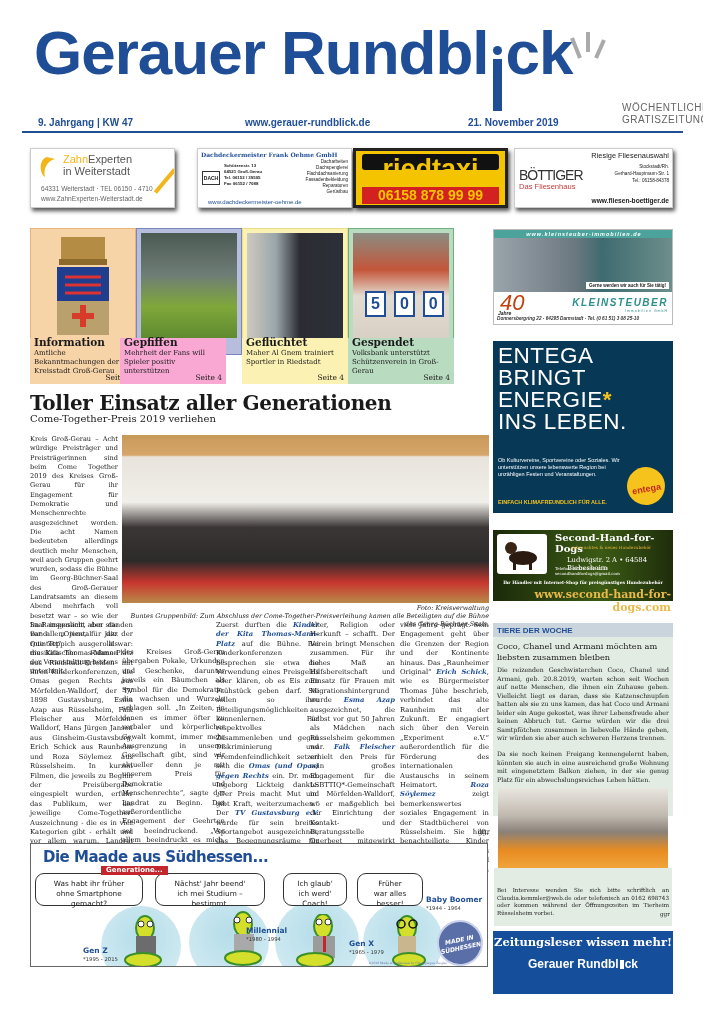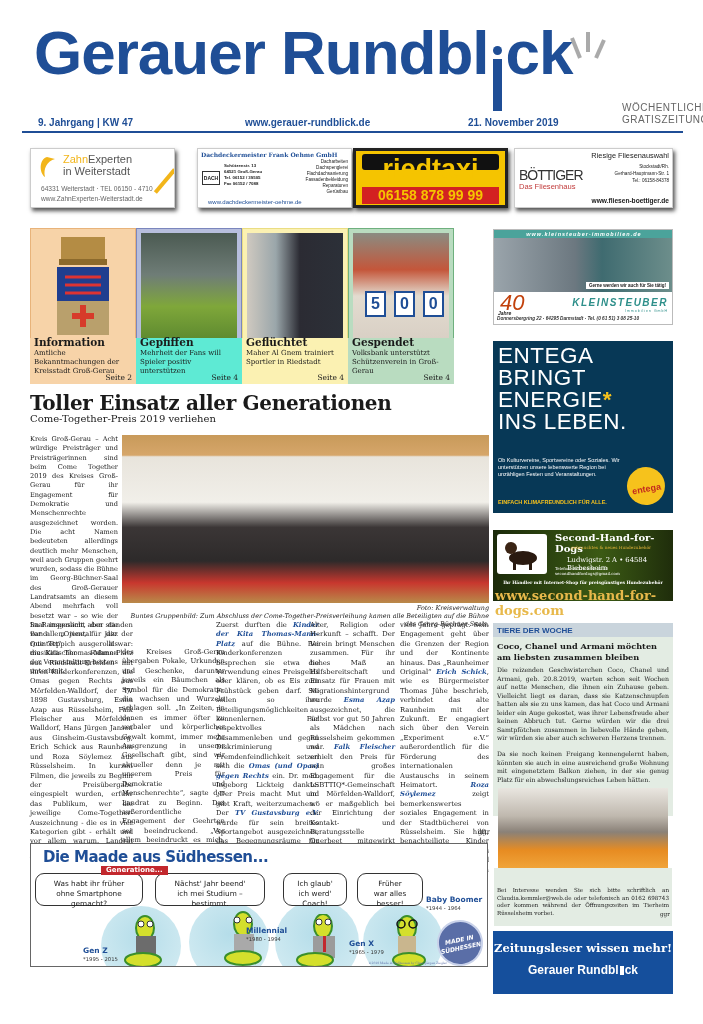--- a/index.html
+++ b/index.html
@@ -140,21 +140,21 @@
       <span style="background:#fff;color:#1f4e96;font:bold 16px 'Liberation Sans',sans-serif;padding:2px 4px;border:2px solid #1f4e96">0</span>
     </div>
   </div>
 </div>
 
 <div class="abs teaser-text" style="left:30px;background:#f7d3a8">
   <div class="tt-title">Information</div>
   <div>Amtliche Bekanntmachungen der Kreisstadt Groß-Gerau</div>
   <div class="tt-page">Seite 2</div>
 </div>
-<div class="abs teaser-text" style="left:136px;background:#5eead4">
+<div class="abs teaser-text" style="left:120px;background:#f9a8d4">
   <div class="tt-title">Gepfiffen</div>
   <div>Mehrheit der Fans will Spieler positiv unterstützen</div>
   <div class="tt-page">Seite 4</div>
 </div>
 <div class="abs teaser-text" style="left:242px;background:#fbf1b2">
   <div class="tt-title">Geflüchtet</div>
   <div>Maher Al Gnem trainiert Sportler in Riedstadt</div>
   <div class="tt-page">Seite 4</div>
 </div>
 <div class="abs teaser-text" style="left:348px;background:#b9dcc0">
@@ -270,29 +270,29 @@
         <rect x="16" y="28" width="3" height="8" fill="#2a1a10"></rect>
         <rect x="32" y="28" width="3" height="8" fill="#2a1a10"></rect>
       </svg>
   </div>
   <div class="abs" style="left:62px;top:2px;font-size:10px;font-weight:bold;color:#fff">Second-Hand-for-Dogs</div>
   <div class="abs" style="left:78px;top:15px;font-size:4.3px;color:#e1b23a">gebrauchtes &amp; neues Hundezubehör</div>
   <div class="abs" style="left:74px;top:26px;font-size:6.8px">Ludwigstr. 2 A • 64584 Biebesheim</div>
   <div class="abs" style="left:62px;top:36px;font-size:4px">Telefon: 01520  6 92 02 15</div>
   <div class="abs" style="left:62px;top:41px;font-size:4px">secondhandfordogs@gmail.com</div>
   <div class="abs" style="left:2px;top:50px;width:176px;font-size:4.4px;text-align:center;font-weight:bold">Ihr Händler mit Internet-Shop für preisgünstiges Hundezubehör</div>
-  <div class="abs" style="left:2px;top:58px;width:176px;font-size:13px;text-align:left;font-weight:bold;color:#e8b94b">www.second-hand-for-dogs.com</div>
+  <div class="abs" style="left:2px;top:58px;width:176px;font-size:11px;text-align:right;font-weight:bold;color:#e8b94b">www.second-hand-for-dogs.com</div>
 </div>
 
 <div class="abs tiere"></div>
 <div class="abs tiere-hd">TIERE DER WOCHE</div>
-<div class="abs" style="left:497px;top:641px;width:172px;font-size:8.2px;font-weight:bold;line-height:11px">Coco, Chanel und Armani möchten am liebsten zusammen bleiben</div>
+<div class="abs" style="left:497px;top:641px;width:172px;font-size:8.2px;font-weight:normal;line-height:11px">Coco, Chanel und Armani möchten am liebsten zusammen bleiben</div>
 <div class="abs" style="left:497px;top:666px;width:172px;font-size:6.2px;line-height:8.5px;text-align:justify">Die reizenden Geschwisterchen Coco, Chanel und Armani, geb. 20.8.2019, warten schon seit Wochen auf nette Menschen, die ihnen ein Zuhause geben. Vielleicht liegt es daran, dass sie Katzenschnupfen hatten als sie zu uns kamen, das hat Coco und Armani leider ein Auge gekostet, was ihrer Lebensfreude aber keinen Abbruch tut. Gerne würden wir die drei Samtpfötchen zusammen in liebevolle Hände geben, wir würden sie aber auch schweren Herzens trennen.</div>
 <div class="abs" style="left:497px;top:750px;width:172px;font-size:6.2px;line-height:8.5px;text-align:justify">Da sie noch keinen Freigang kennengelernt haben, könnten sie auch in eine ausreichend große Wohnung mit eingenetztem Balkon ziehen, in der sie genug Platz für ein abwechslungsreiches Leben hätten.</div>
 <div class="abs" style="left:498px;top:788px;width:170px;height:80px;background:linear-gradient(180deg,#e9e6e0 0%,#bfb8ae 35%,#8a8178 55%,#e78c22 78%,#f0a43a 100%)"></div>
 <div class="abs" style="left:494px;top:868px;width:178px;height:58px;background:#e3ece3"></div>
 <div class="abs" style="left:497px;top:887px;width:172px;font-size:5.6px;line-height:7.5px;text-align:justify">Bei Interesse wenden Sie sich bitte schriftlich an Claudia.kemmler@web.de oder telefonisch an 0162 698743 oder kommen während der Öffnungszeiten im Tierheim Rüsselsheim vorbei.</div>
 <div class="abs" style="left:660px;top:911px;font-size:5.6px">ggr</div>
 
 <div class="abs zl">
-  <div style="margin-top:10px;font-size:11.5px;font-weight:bold">Zeitungsleser wissen mehr!</div>
+  <div style="margin-top:4px;font-size:11.5px;font-weight:bold">Zeitungsleser wissen mehr!</div>
   <div style="margin-top:8px;font-family:'Liberation Sans',sans-serif;font-size:12px;font-weight:bold"><span>Gerauer Rundbl</span><span style="display:inline-block;width:4px;height:9px;background:#fff;margin:0 1px;vertical-align:-1px"></span><span>ck</span></div>
 </div>
 
 </body></html>

